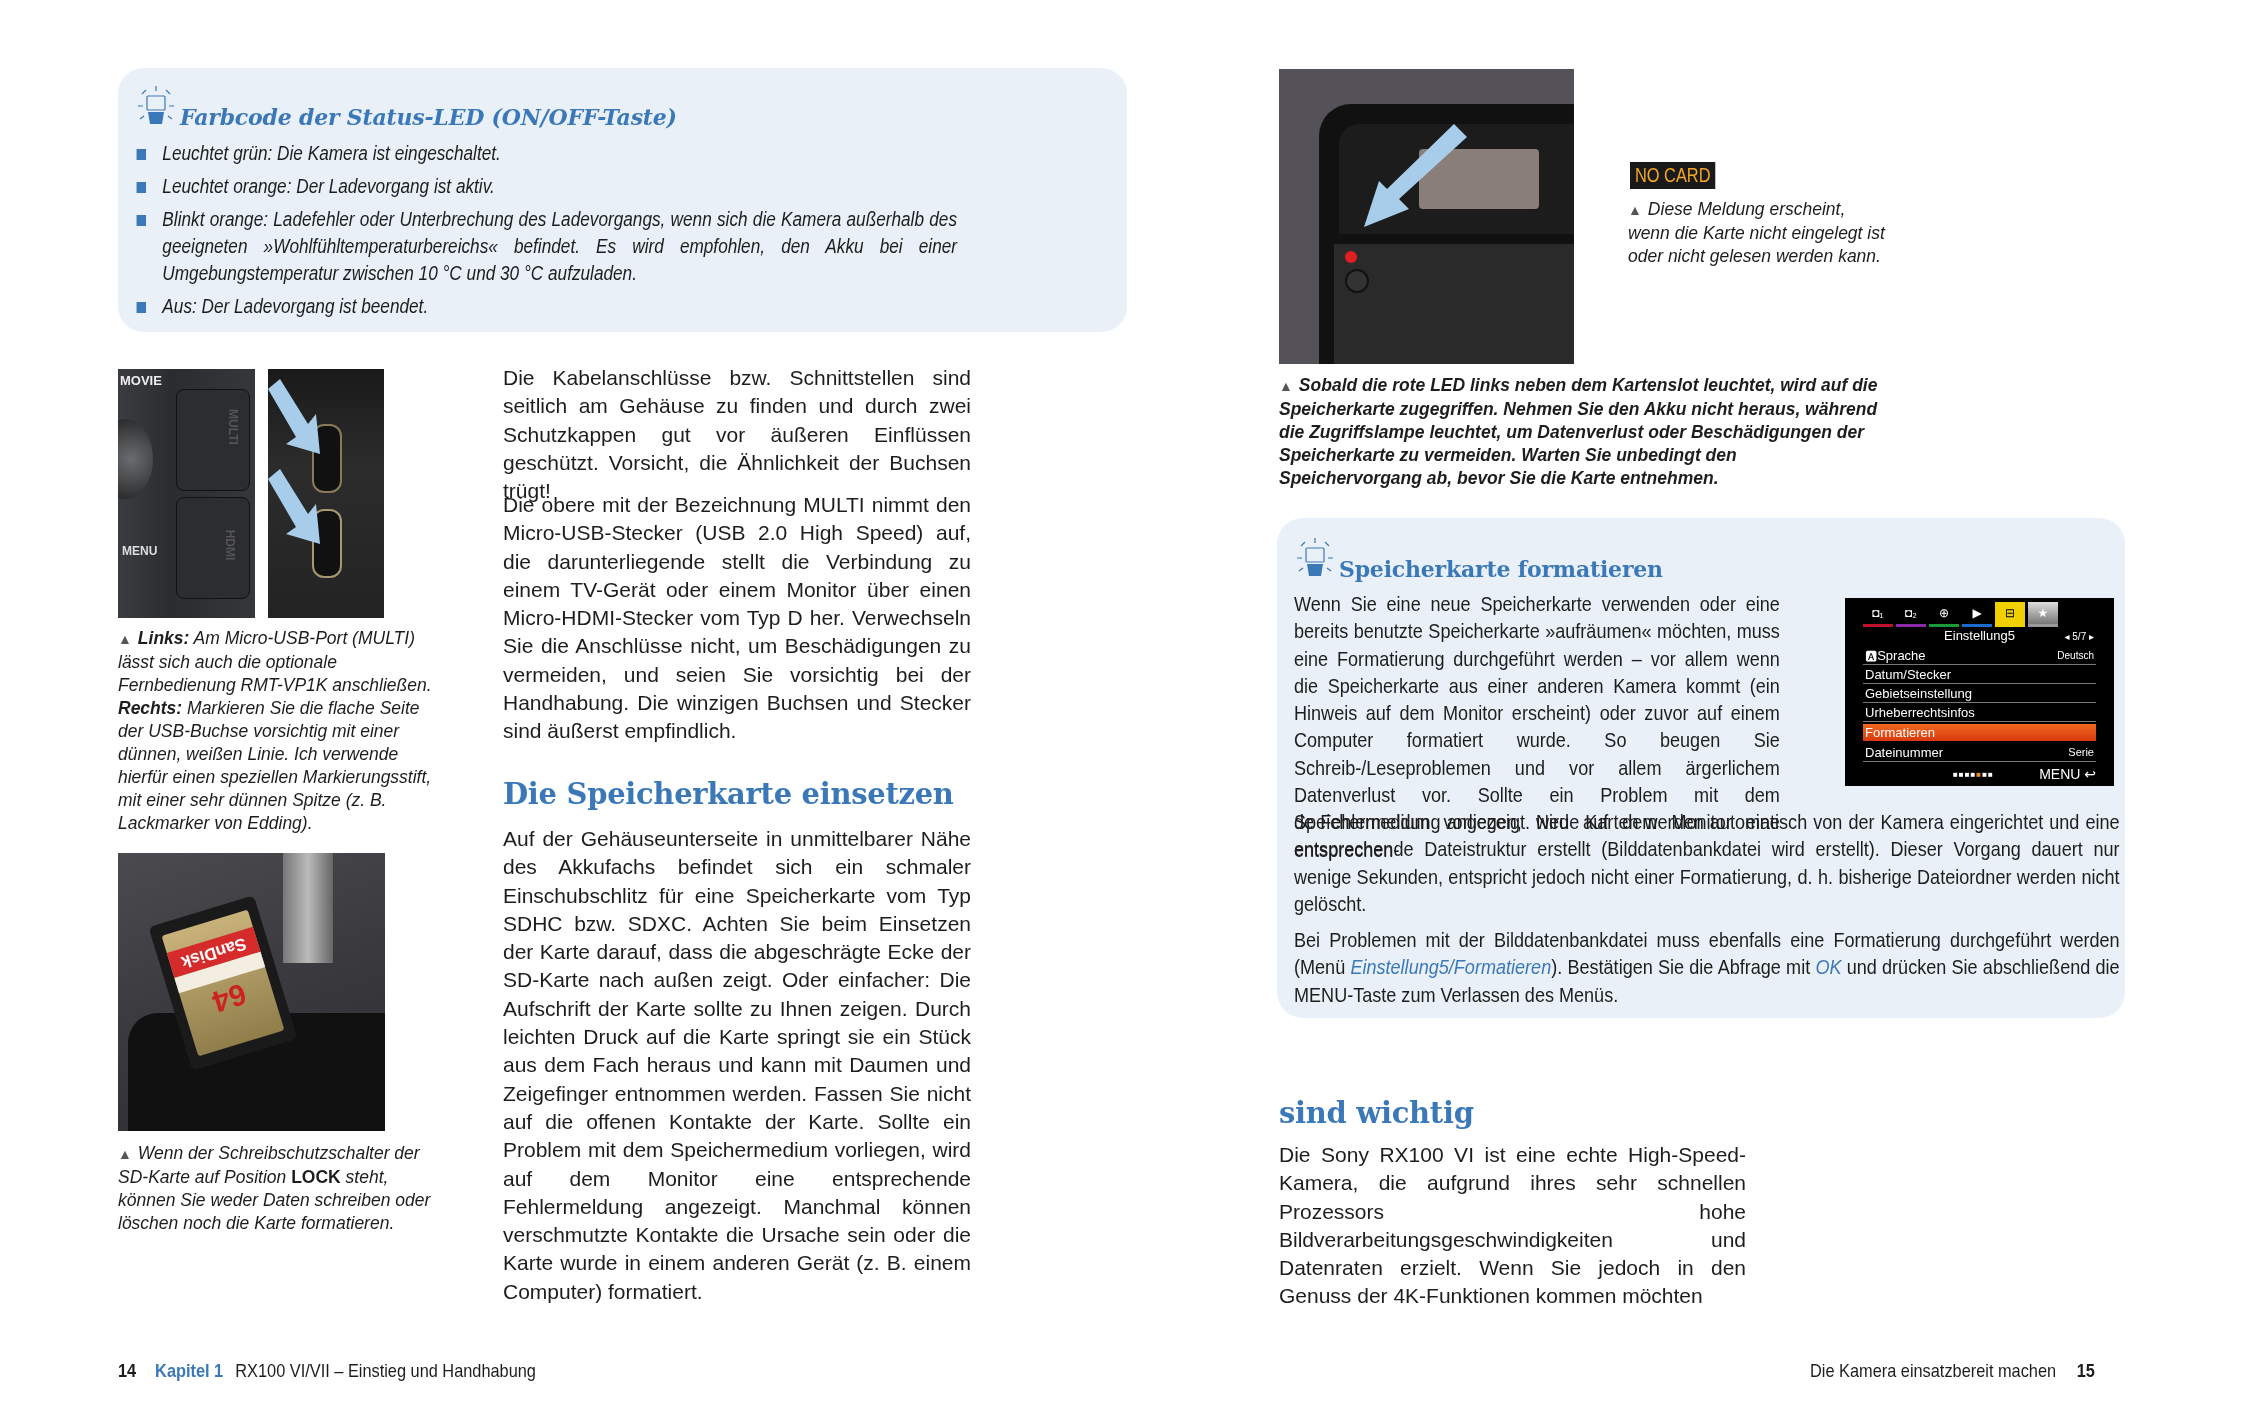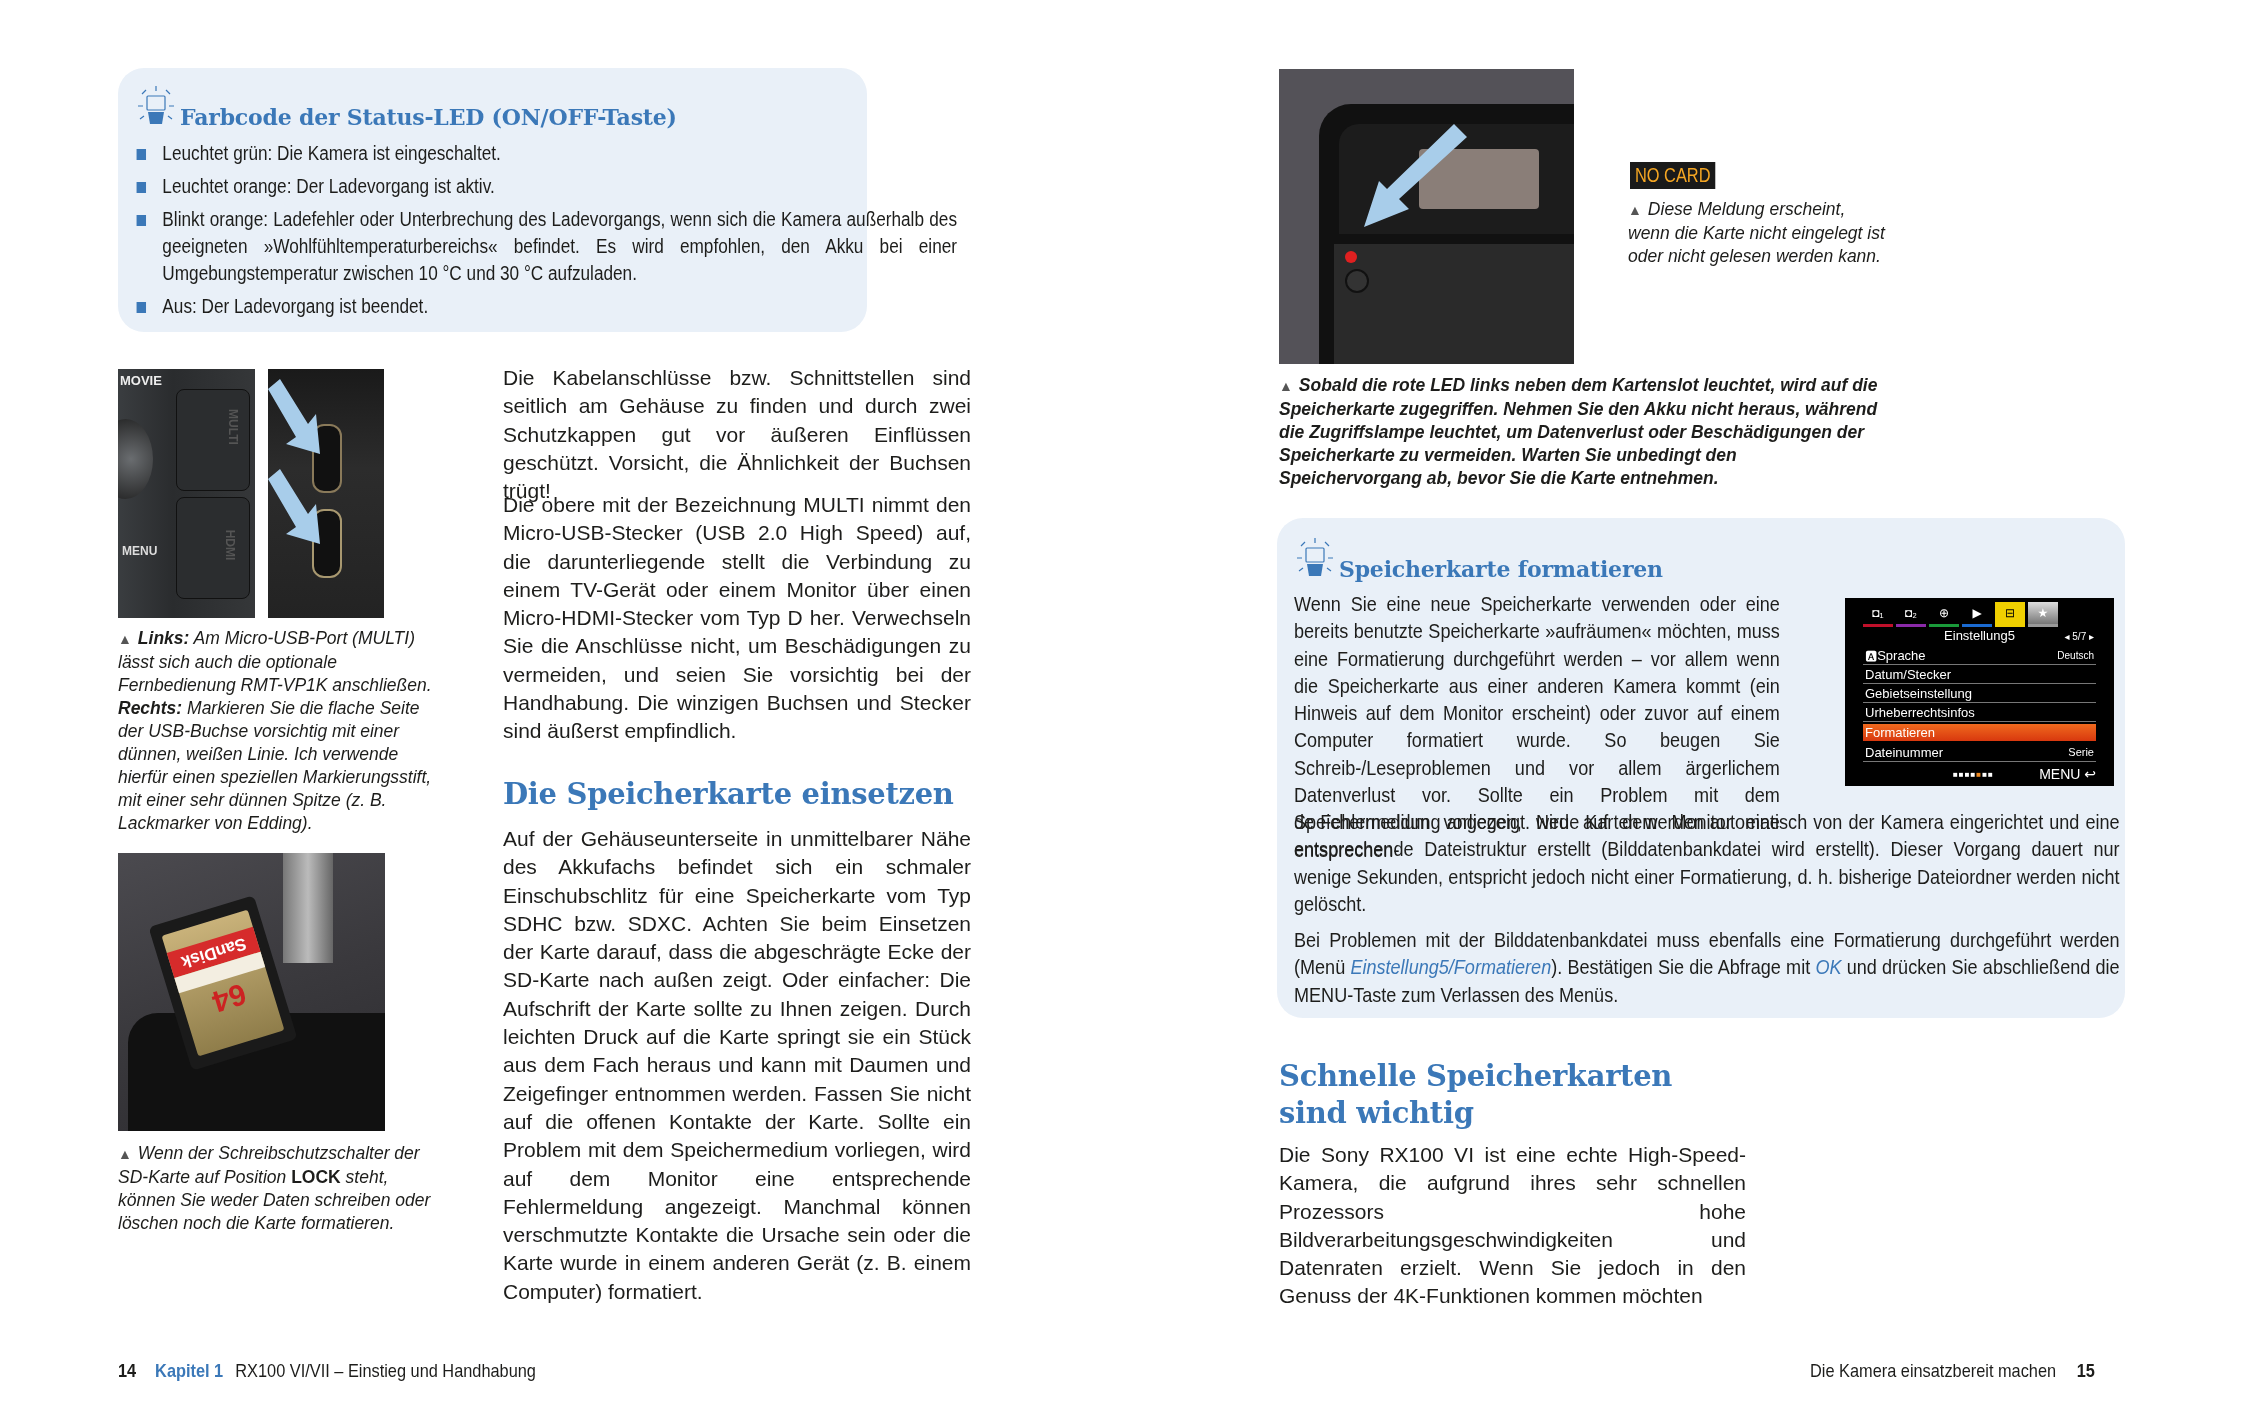--- a/index.html
+++ b/index.html
@@ -23,21 +23,21 @@
   .menu{position:absolute;background:#000;color:#fff;font-family:"Liberation Sans",sans-serif;}
   .menu .tabs{position:absolute;left:18px;top:4px;height:24px;display:flex;gap:3px;}
   .menu .tab{width:30px;height:22px;display:flex;align-items:center;justify-content:center;font-size:12px;color:#fff;border-bottom:3px solid;}
   .menu .row{position:absolute;left:18px;right:18px;height:17px;font-size:13px;line-height:17px;border-bottom:1px solid #777;display:flex;justify-content:space-between;padding:0 2px;}
   .menu .row.sel{background:linear-gradient(#f06a1e,#d8380e);border:none;}
   .blue{color:#3b78b8;}
 </style>
 </head>
 <body>
 
-<div class="box" style="left:118px;top:68px;width:749px;height:264px;">
+<div class="box" style="left:118px;top:68px;width:1009px;height:264px;font-style:italic;">
   <svg class="tip-icon" style="left:18px;top:16px;" viewBox="0 0 40 48">
     <g stroke="#3b78b8" stroke-width="1.2" fill="none">
       <path d="M6 10 L10 6 M20 2 L20 7 M34 10 L30 6 M2 22 L7 22 M33 22 L38 22 M8 32 L4 35 M32 32 L36 35"></path>
       <rect x="11" y="12" width="18" height="14" rx="1"></rect>
     </g>
     <path d="M12 28 L28 28 L26 40 L14 40 Z" fill="#3b78b8"></path>
   </svg>
   <div class="box-title" style="left:62px;top:36px;">Farbcode der Status-LED (ON/OFF-Taste)</div>
   <div class="bul cond" style="top:72px;">
       <span>Leuchtet grün: Die Kamera ist eingeschaltet.</span>
@@ -165,20 +165,20 @@
     <div class="row" style="top:146px;">
         <span>Dateinummer</span>
         <span style="font-size:11px;">Serie</span>
       </div>
     <div class="abs" style="left:108px;top:172px;font-size:8px;letter-spacing:1px;">■■■■<span style="color:#f08a20;">■</span>■■</div>
     <div class="abs" style="right:18px;top:168px;font-size:14px;">MENU ↩</div>
   </div>
 </div>
 
 <h2 style="left:1279px;top:1058px;">
-  <span>Schnelle Speicherkarten</span><br>
+  <br>
   <span>sind wichtig</span>
 </h2>
 <div class="body" style="left:1279px;top:1141px;width:467px;">Die Sony RX100 VI ist eine echte High-Speed-Kamera, die aufgrund ihres sehr schnellen Prozessors hohe Bildverarbeitungsgeschwindigkeiten und Datenraten erzielt. Wenn Sie jedoch in den Genuss der 4K-Funktionen kommen möchten</div>
 
 <div class="footer" style="left:1810px;">
   <span style="margin-right:24px;">Die Kamera einsatzbereit machen</span><span style="font-weight:bold;">15</span>
 </div>
 
 </body></html>

